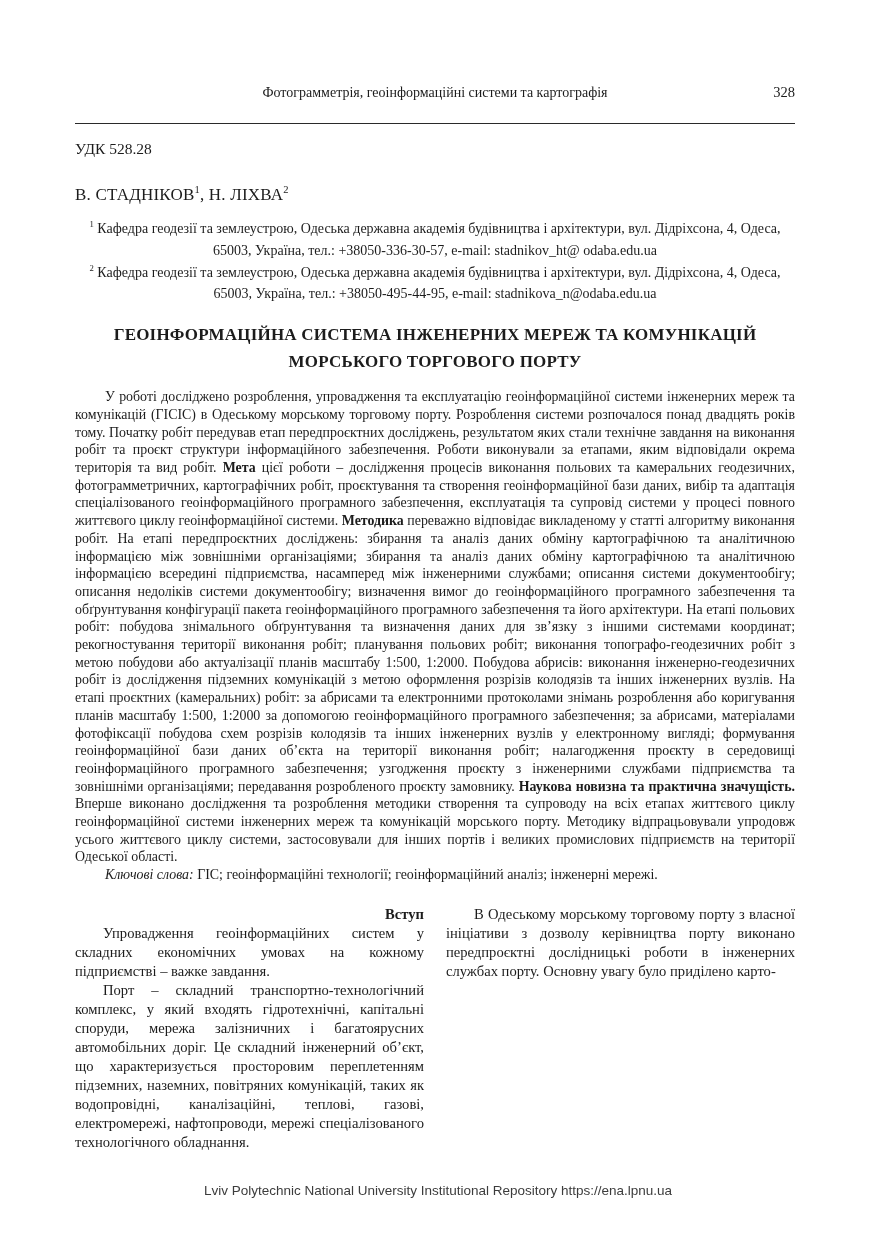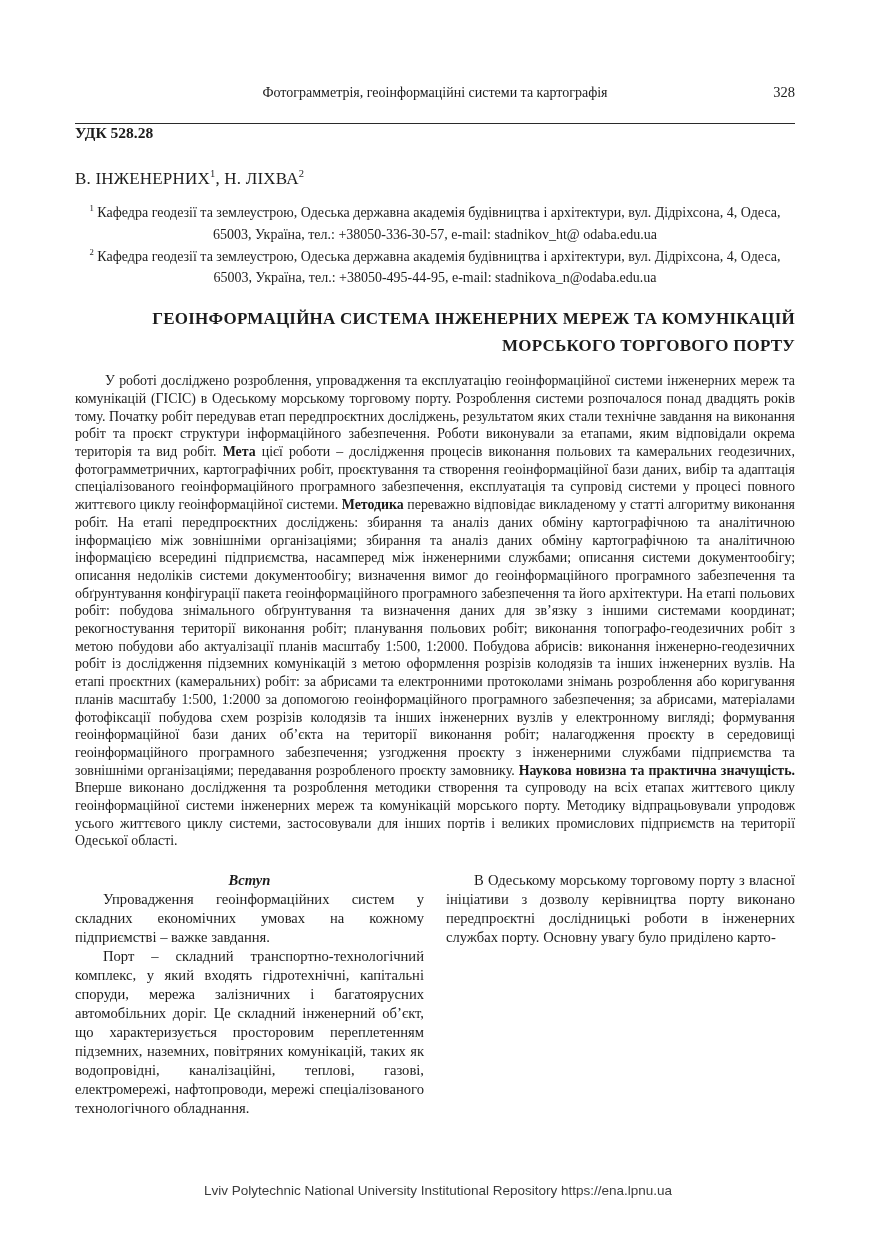--- a/index.html
+++ b/index.html
@@ -15,37 +15,37 @@
     font-family:"Liberation Serif","DejaVu Serif",serif;
     overflow:hidden;box-sizing:border-box;
   }
   .content{padding:84px 81px 0 75px;}
   .page-header{
     position:relative;text-align:center;
     font-size:14px;line-height:17px;
     padding-bottom:22px;border-bottom:1.5px solid var(--rule);
   }
   .page-num{position:absolute;right:0;top:0;font-size:14.5px;}
-  .udc{font-weight:bold;font-size:15.5px;}
+  .udc{margin-top:16px;font-weight:normal;font-size:15.5px;}
   .authors{margin-top:27px;font-size:17px;letter-spacing:.2px;}
   sup{font-size:.62em;vertical-align:super;line-height:0;}
   .affiliations{margin-top:13px;font-size:14px;line-height:21.8px;text-align:center;}
   .affiliation{margin:0;}
   .paper-title{
-    margin-top:17px;text-align:right;font-weight:bold;
+    margin-top:17px;text-align:center;font-weight:bold;
     font-size:17px;line-height:26.5px;letter-spacing:.2px;
   }
   .abstract{margin-top:13px;font-size:13.9px;line-height:17.7px;text-align:justify;}
   .abstract .para{text-indent:30px;margin:0;}
   .b{font-weight:bold;}
   .keywords{font-size:13.9px;line-height:17.7px;text-indent:30px;margin:0;text-align:justify;}
   .kw-label{font-style:italic;}
   .columns{display:flex;gap:22px;margin-top:21px;font-size:14.6px;line-height:19px;}
   .col{flex:1;min-width:0;text-align:justify;}
-  .sec-heading{text-align:center;font-weight:bold;margin:0 0 0 0;font-style:italic;}
+  .sec-heading{text-align:right;font-weight:bold;margin:0 0 0 0;}
   .col p{margin:0;text-indent:28px;}
   .footer{
     position:absolute;left:0;right:0;top:1183px;text-align:center;
     font-family:"Liberation Sans","DejaVu Sans",sans-serif;
     font-size:13.5px;color:var(--footer-ink);
   }
 </style>
 </head>
 <body>
 
@@ -53,35 +53,36 @@
   <div class="content">
 
     <div class="page-header">
       <span>Фотограмметрія, геоінформаційні системи та картографія</span>
       <span class="page-num">328</span>
     </div>
 
     <div class="udc">УДК 528.28</div>
 
     <div class="authors">
-      <span>В. ІНЖЕНЕРНИХ</span><sup>1</sup><span>, Н. ЛІХВА</span><sup>2</sup>
+      <span>В. СТАДНІКОВ</span><sup>1</sup><span>, Н. ЛІХВА</span><sup>2</sup>
     </div>
 
     <div class="affiliations">
       <p class="affiliation"><sup>1</sup><span> Кафедра геодезії та землеустрою, Одеська державна академія будівництва і архітектури, вул. Дідріхсона, 4, Одеса, 65003, Україна, тел.: +38050-336-30-57, e-mail: stadnikov_ht@ odaba.edu.ua</span></p>
       <p class="affiliation"><sup>2</sup><span> Кафедра геодезії та землеустрою, Одеська державна академія будівництва і архітектури, вул. Дідріхсона, 4, Одеса, 65003, Україна, тел.: +38050-495-44-95, e-mail: stadnikova_n@odaba.edu.ua</span></p>
     </div>
 
     <div class="paper-title">
       <div>ГЕОІНФОРМАЦІЙНА СИСТЕМА ІНЖЕНЕРНИХ МЕРЕЖ ТА КОМУНІКАЦІЙ</div>
       <div>МОРСЬКОГО ТОРГОВОГО ПОРТУ</div>
     </div>
 
     <div class="abstract">
       <p class="para"><span>У роботі досліджено розроблення, упровадження та експлуатацію геоінформаційної системи інженерних мереж та комунікацій (ГІСІС) в Одеському морському торговому порту. Розроблення системи розпочалося понад двадцять років тому. Початку робіт передував етап передпроєктних досліджень, результатом яких стали технічне завдання на виконання робіт та проєкт структури інформаційного забезпечення. Роботи виконували за етапами, яким відповідали окрема територія та вид робіт. </span><span class="b">Мета</span><span> цієї роботи – дослідження процесів виконання польових та камеральних геодезичних, фотограмметричних, картографічних робіт, проєктування та створення геоінформаційної бази даних, вибір та адаптація спеціалізованого геоінформаційного програмного забезпечення, експлуатація та супровід системи у процесі повного життєвого циклу геоінформаційної системи. </span><span class="b">Методика</span><span> переважно відповідає викладеному у статті алгоритму виконання робіт. На етапі передпроєктних досліджень: збирання та аналіз даних обміну картографічною та аналітичною інформацією між зовнішніми організаціями; збирання та аналіз даних обміну картографічною та аналітичною інформацією всередині підприємства, насамперед між інженерними службами; описання системи документообігу; описання недоліків системи документообігу; визначення вимог до геоінформаційного програмного забезпечення та обґрунтування конфігурації пакета геоінформаційного програмного забезпечення та його архітектури. На етапі польових робіт: побудова знімального обґрунтування та визначення даних для зв’язку з іншими системами координат; рекогностування території виконання робіт; планування польових робіт; виконання топографо-геодезичних робіт з метою побудови або актуалізації планів масштабу 1:500, 1:2000. Побудова абрисів: виконання інженерно-геодезичних робіт із дослідження підземних комунікацій з метою оформлення розрізів колодязів та інших інженерних вузлів. На етапі проєктних (камеральних) робіт: за абрисами та електронними протоколами знімань розроблення або коригування планів масштабу 1:500, 1:2000 за допомогою геоінформаційного програмного забезпечення; за абрисами, матеріалами фотофіксації побудова схем розрізів колодязів та інших інженерних вузлів у електронному вигляді; формування геоінформаційної бази даних об’єкта на території виконання робіт; налагодження проєкту в середовищі геоінформаційного програмного забезпечення; узгодження проєкту з інженерними службами підприємства та зовнішніми організаціями; передавання розробленого проєкту замовнику. </span><span class="b">Наукова новизна та практична значущість.</span><span> Вперше виконано дослідження та розроблення методики створення та супроводу на всіх етапах життєвого циклу геоінформаційної системи інженерних мереж та комунікацій морського порту. Методику відпрацьовували упродовж усього життєвого циклу системи, застосовували для інших портів і великих промислових підприємств на території Одеської області.</span></p>
+      <p class="keywords"><span class="kw-label">Ключові слова:</span><span> ГІС; геоінформаційні технології; геоінформаційний аналіз; інженерні мережі.</span></p>
     </div>
 
     <div class="columns">
       <div class="col">
         <div class="sec-heading">Вступ</div>
         <p>Упровадження геоінформаційних систем у складних економічних умовах на кожному підприємстві – важке завдання.</p>
         <p>Порт – складний транспортно-технологічний комплекс, у який входять гідротехнічні, капітальні споруди, мережа залізничних і багатоярусних автомобільних доріг. Це складний інженерний об’єкт, що характеризується просторовим переплетенням підземних, наземних, повітряних комунікацій, таких як водопровідні, каналізаційні, теплові, газові, електромережі, нафтопроводи, мережі спеціалізованого технологічного обладнання.</p>
       </div>
       <div class="col">
         <p>В Одеському морському торговому порту з власної ініціативи з дозволу керівництва порту виконано передпроєктні дослідницькі роботи в інженерних службах порту. Основну увагу було приділено карто-</p>

